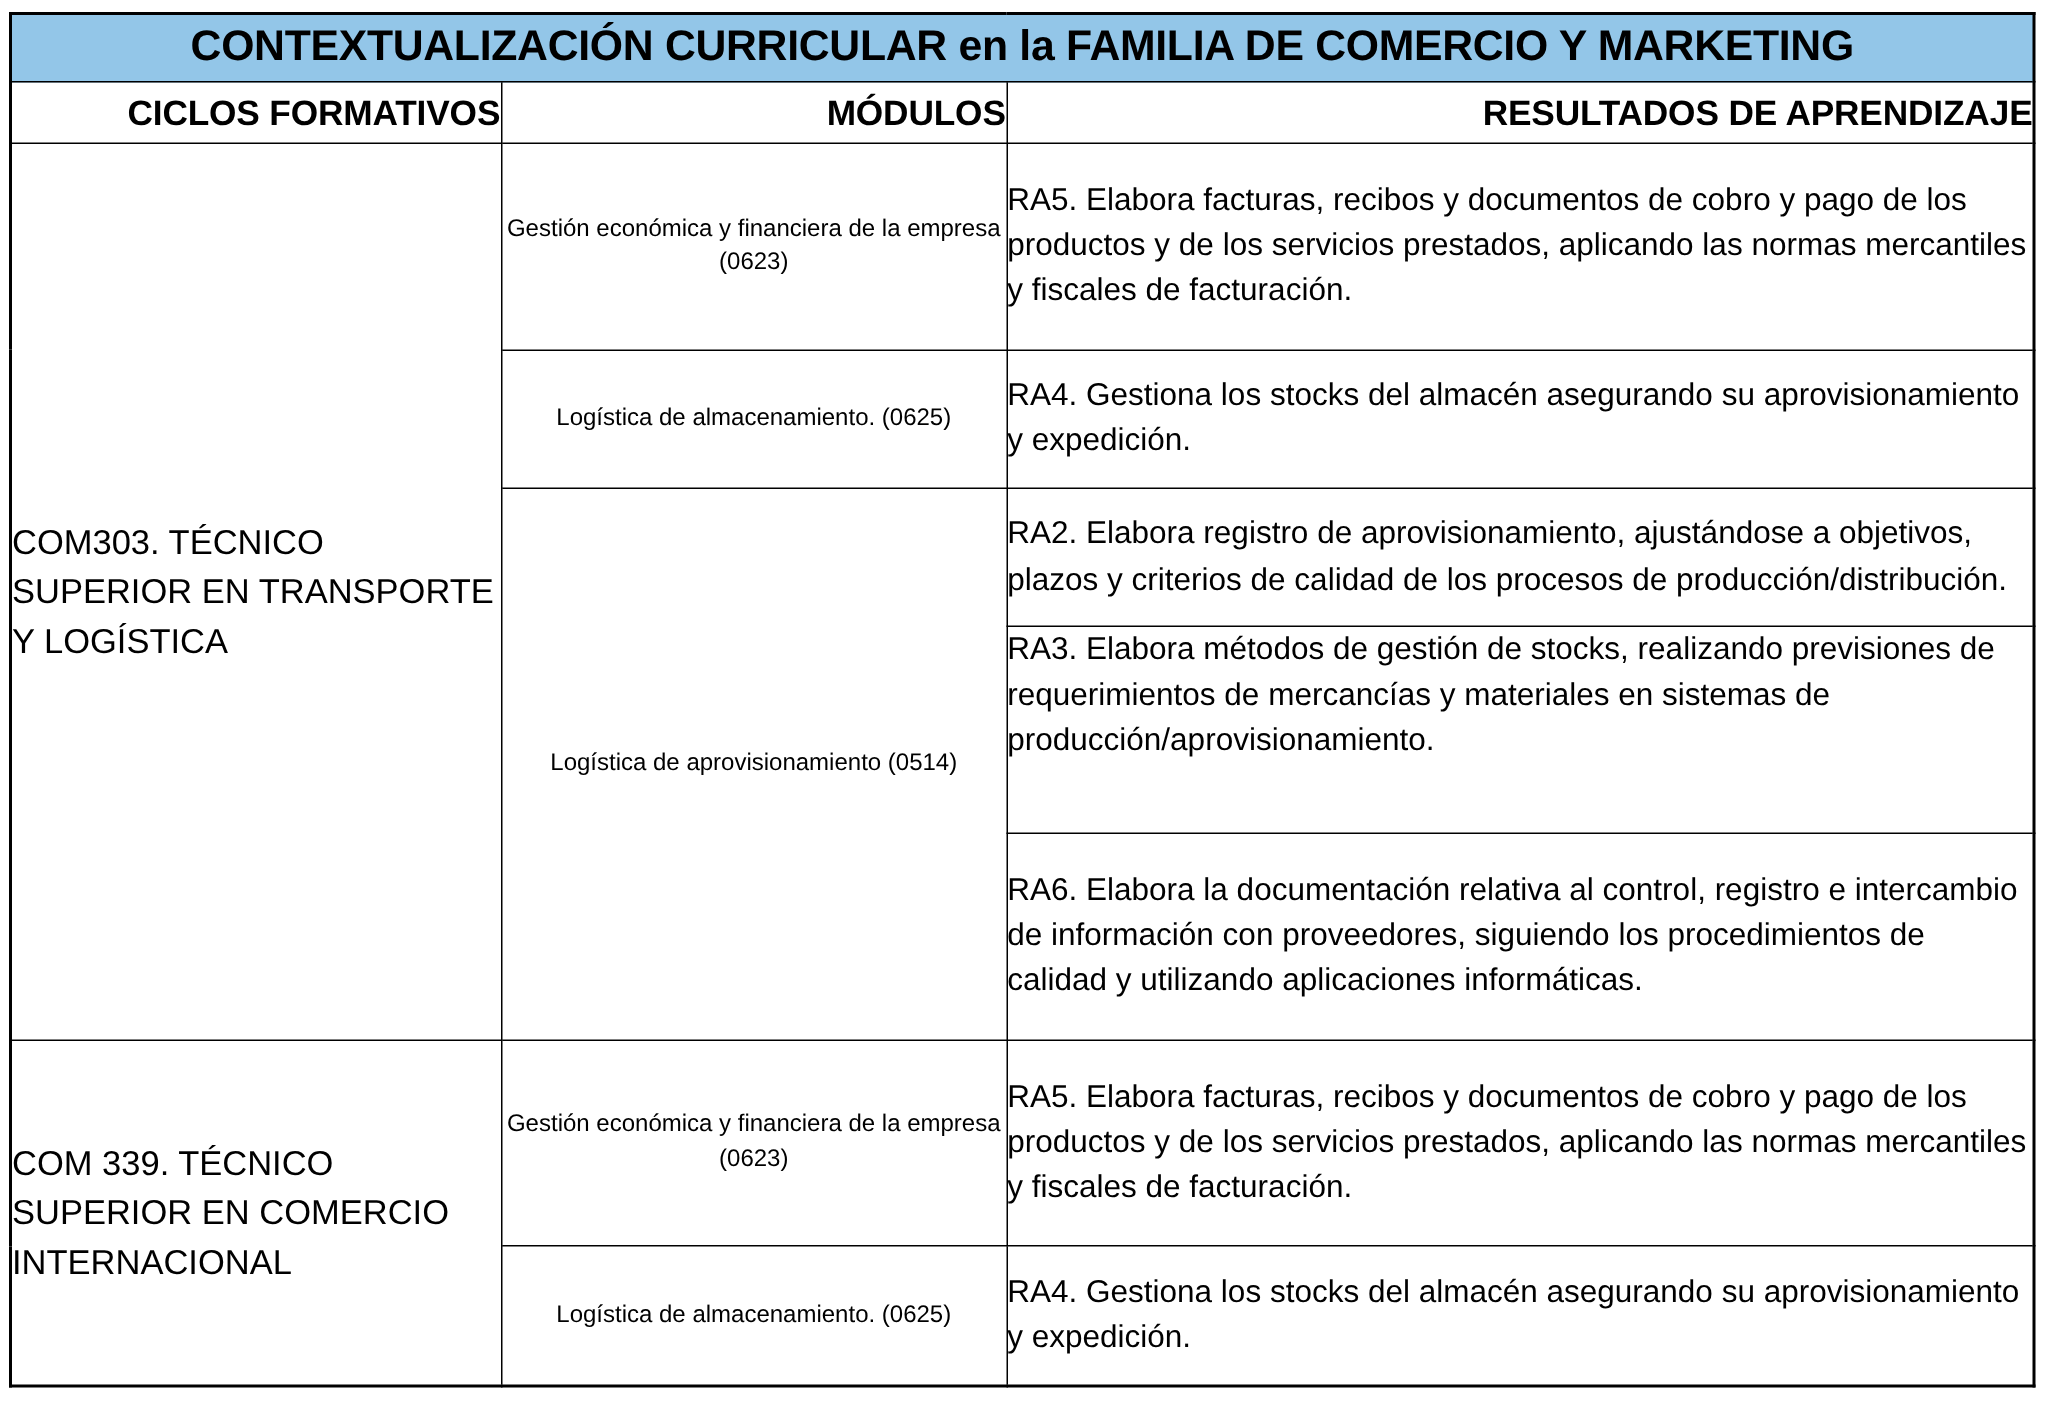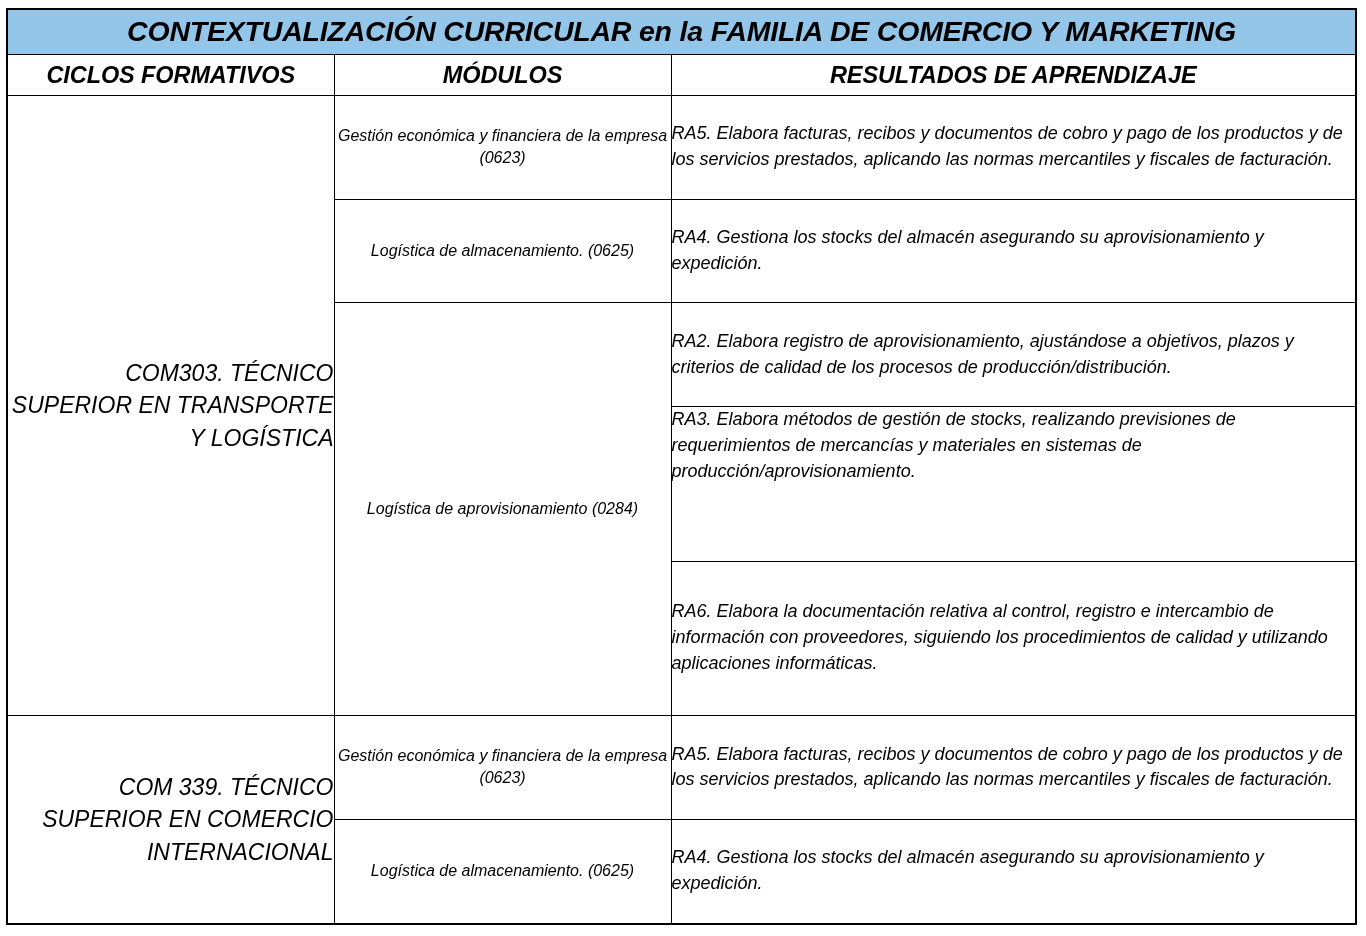--- a/index.html
+++ b/index.html
@@ -29,21 +29,20 @@
     table-layout: fixed;
     border: 2.5px solid #000000;
   }
 
   table.curriculum td,
   table.curriculum th {
     border: 1.5px solid #000000;
     padding: 0;
     vertical-align: middle;
     color: #000000;
-    font-style: italic;
   }
 
   
   col.c-cycle   { width: 327px; }
   col.c-module  { width: 337px; }
   col.c-ra      { width: 685px; }
 
   
   .title-bar {
     background: #93c6e8;
@@ -53,45 +52,45 @@
     font-weight: bold;
     letter-spacing: -0.2px;
     line-height: 1.05;
     white-space: nowrap;
     padding: 0 2px;
   }
 
   
   .col-head {
     height: 40px;
-    text-align: center;
+    text-align: right;
     font-size: 23.5px;
     font-weight: bold;
     letter-spacing: -0.1px;
     white-space: nowrap;
   }
 
   
   .cycle-cell {
-    text-align: right;
+    text-align: left;
     font-size: 23px;
     line-height: 1.42;
     padding: 4px 8px;
   }
 
   .module-cell {
     text-align: center;
     font-size: 16px;
     line-height: 1.42;
     padding: 4px 10px;
   }
 
   .ra-cell {
     text-align: left;
-    font-size: 18px;
+    font-size: 21px;
     line-height: 1.44;
     padding: 5px 6px 5px 9px;
     vertical-align: top;
   }
 
   .ra-cell.mid { vertical-align: top; }
 </style>
 </head>
 <body>
 
@@ -115,21 +114,21 @@
       <tr>
         <td class="cycle-cell" rowspan="5">COM303. TÉCNICO SUPERIOR EN TRANSPORTE Y LOGÍSTICA</td>
         <td class="module-cell">Gestión económica y financiera de la empresa (0623)</td>
         <td class="ra-cell">RA5. Elabora facturas, recibos y documentos de cobro y pago de los productos y de los servicios prestados, aplicando las normas mercantiles y fiscales de facturación.</td>
       </tr>
       <tr>
         <td class="module-cell">Logística de almacenamiento. (0625)</td>
         <td class="ra-cell">RA4. Gestiona los stocks del almacén asegurando su aprovisionamiento y expedición.</td>
       </tr>
       <tr>
-        <td class="module-cell" rowspan="3">Logística de aprovisionamiento (0284)</td>
+        <td class="module-cell" rowspan="3">Logística de aprovisionamiento (0514)</td>
         <td class="ra-cell">RA2. Elabora registro de aprovisionamiento, ajustándose a objetivos, plazos y criterios de calidad de los procesos de producción/distribución.</td>
       </tr>
       <tr>
         <td class="ra-cell mid">RA3. Elabora métodos de gestión de stocks, realizando previsiones de requerimientos de mercancías y materiales en sistemas de producción/aprovisionamiento.</td>
       </tr>
       <tr>
         <td class="ra-cell">RA6. Elabora la documentación relativa al control, registro e intercambio de información con proveedores, siguiendo los procedimientos de calidad y utilizando aplicaciones informáticas.</td>
       </tr>
 
       <tr>

